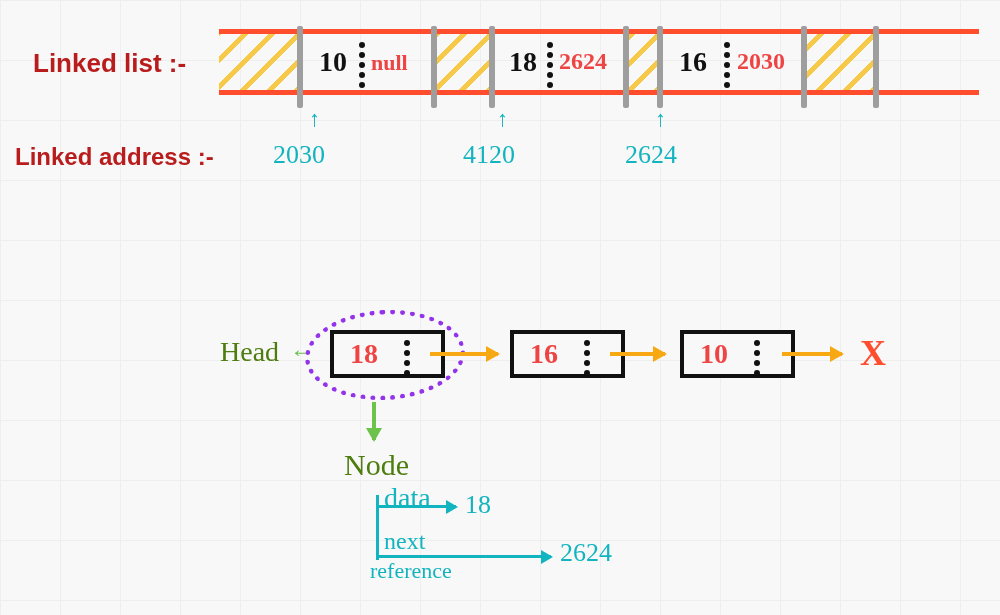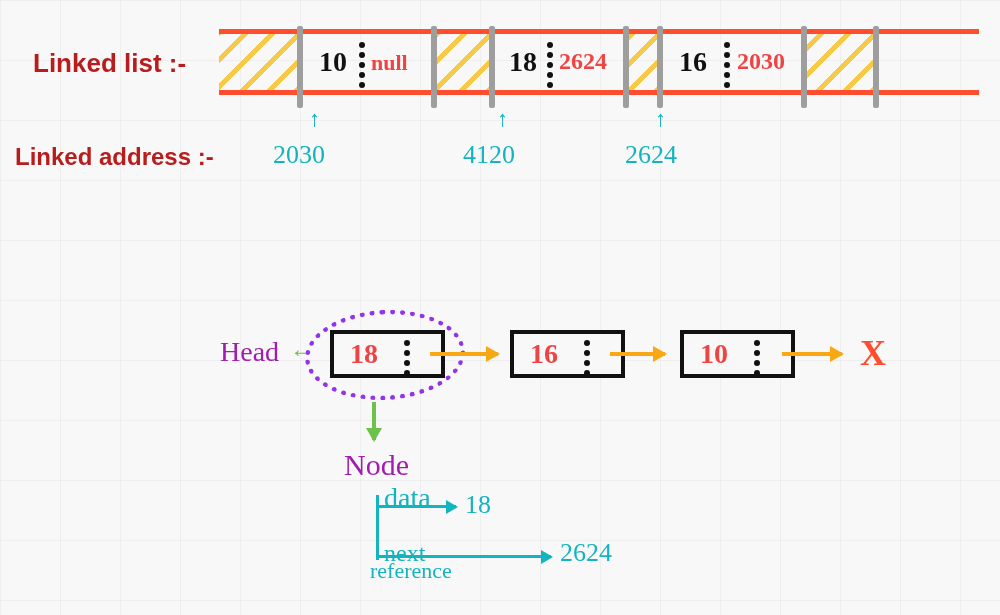--- a/index.html
+++ b/index.html
@@ -20,21 +20,21 @@
     position: absolute;
     font-weight: 700;
     font-size: 26px;
     color: #b91c1c;
   }
   .hand {
     font-family: "Comic Sans MS", "Segoe Script", cursive;
     font-weight: 600;
   }
   .teal { color: #12b4bf; }
-  .green { color: #a21caf; }
+  .green { color: #4d7c0f; }
   .darkgreen { color: #ef4444; }
   .red { color: #ef4444; }
   .black { color: #111; }
 
   
   .mem-block {
     position: absolute;
     left: 219px;
     top: 29px;
     width: 760px;
@@ -272,15 +272,15 @@
 <div class="down-arrow" style="left:372px; top:402px; height:38px;"></div>
 <div class="handtxt green" style="left:344px; top:448px; font-size:30px;">Node</div>
 
 <div class="teal-vline" style="left:376px; top:495px; height:65px;"></div>
 
 <div class="teal-line rarrow" style="left:376px; top:505px; width:80px;"></div>
 <div class="handtxt teal" style="left:384px; top:482px; font-size:28px;">data</div>
 <div class="handtxt teal" style="left:465px; top:490px; font-size:26px;">18</div>
 
 <div class="teal-line rarrow" style="left:376px; top:555px; width:175px;"></div>
-<div class="handtxt teal" style="left:384px; top:528px; font-size:24px;margin-top:12px;">next</div>
+<div class="handtxt teal" style="left:384px; top:528px; font-size:24px;">next</div>
 <div class="handtxt teal" style="left:370px; top:558px; font-size:22px;text-align:center;">reference</div>
 <div class="handtxt teal" style="left:560px; top:538px; font-size:26px;">2624</div>
 
 </body></html>

